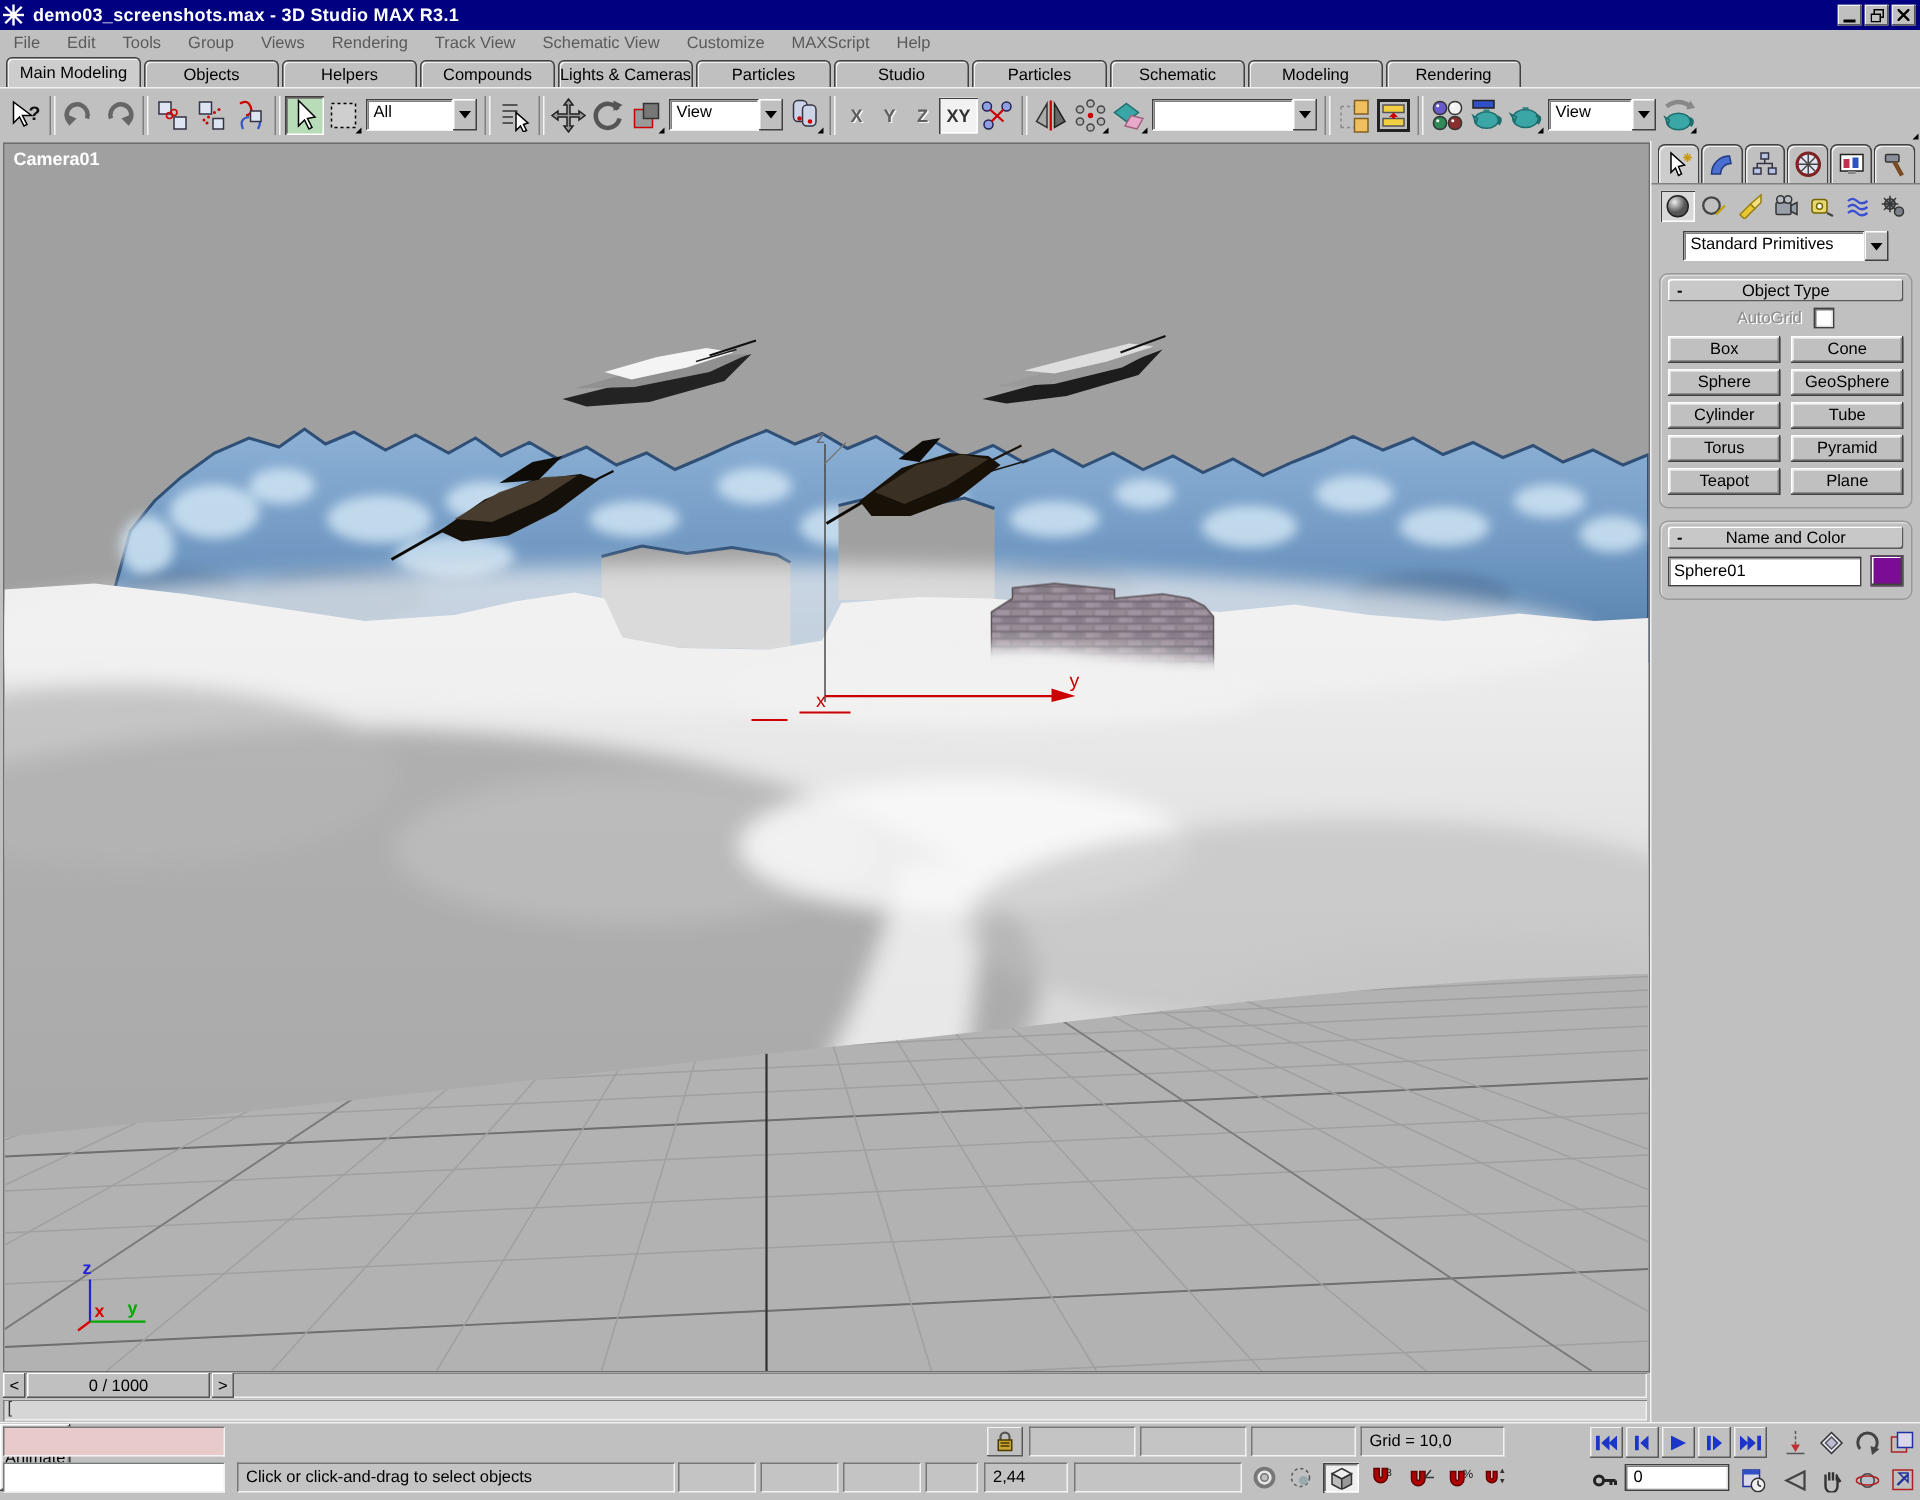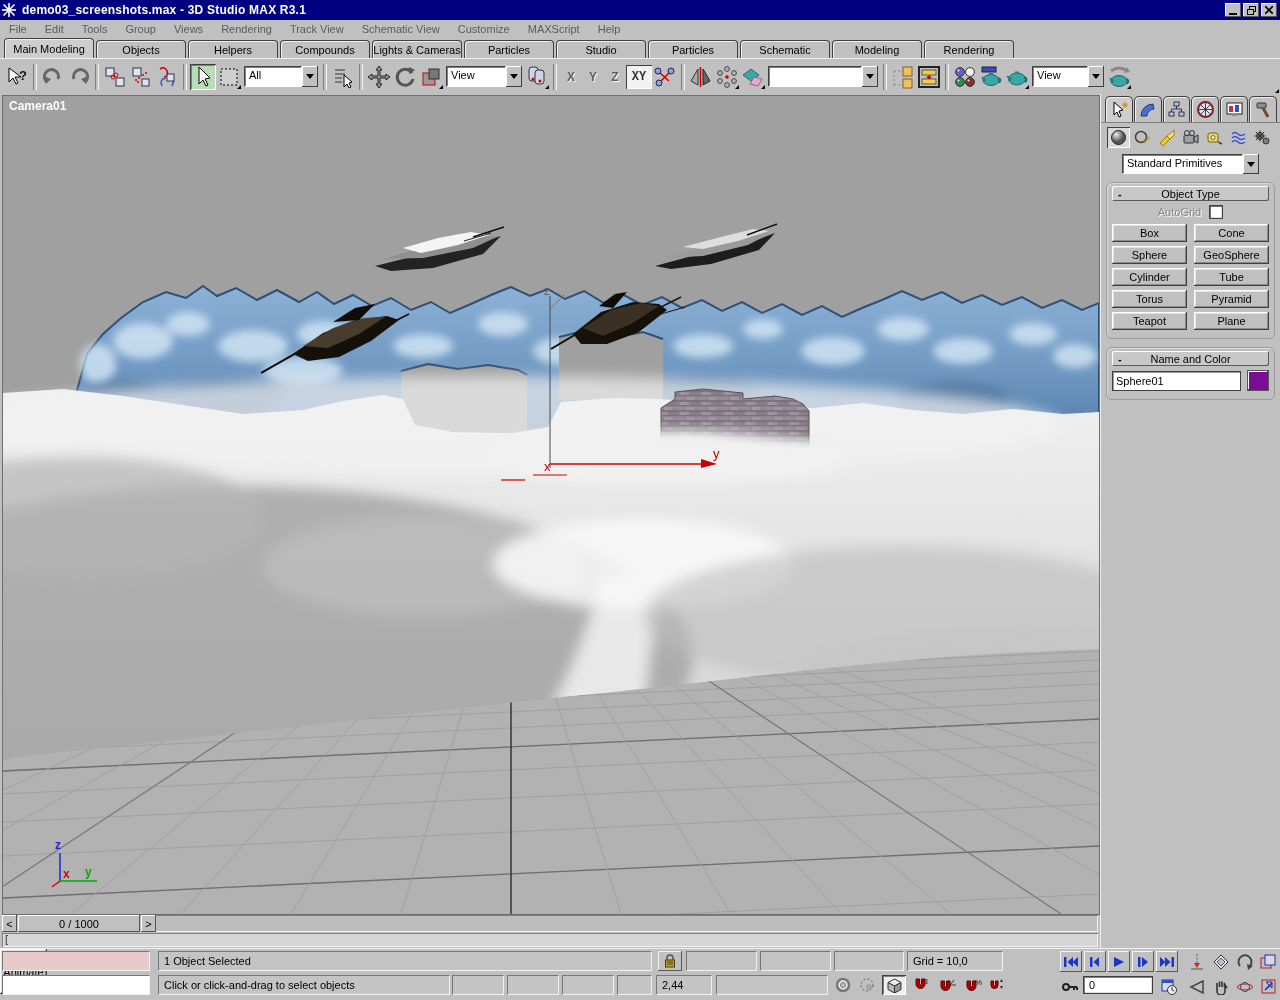--- a/index.html
+++ b/index.html
@@ -31,21 +31,21 @@
            border-top:1px solid #f0f0f0;}
   .tbi{width:26px;height:26px;display:flex;align-items:center;justify-content:center;flex:0 0 auto;position:relative;}
   .sep{width:2px;height:26px;border-left:1px solid #808080;border-right:1px solid #f5f5f5;margin:0 3px;flex:0 0 auto;}
   .dd{height:21px;display:flex;flex:0 0 auto;align-items:stretch;margin:0 2px;}
   .dd .val{background:#fff;border:1px solid;border-color:#404040 #fff #fff #404040;box-shadow:inset 1px 1px 0 #808080;
            padding:2px 4px;flex:1;white-space:nowrap;overflow:hidden;}
   .dd .arr{width:16px;background:#c0c0c0;box-shadow:inset -1px -1px 0 #404040,inset 1px 1px 0 #fff;display:flex;align-items:center;justify-content:center;}
   .dd .arr i{width:0;height:0;border:4px solid transparent;border-top:5px solid #000;margin-top:4px;}
   .axisbtn{width:22px;height:24px;display:flex;align-items:center;justify-content:center;font-weight:bold;font-size:12px;
            color:#5f5f5f;text-shadow:1px 1px 0 #f5f5f5;flex:0 0 auto;}
-  .axisbtn.on{background:#f2f2f2;box-shadow:inset 1px 1px 0 #404040,inset -1px -1px 0 #fff;color:#333;width:26px;font-family:Liberation Mono, monospace;}
+  .axisbtn.on{background:#f2f2f2;box-shadow:inset 1px 1px 0 #404040,inset -1px -1px 0 #fff;color:#333;width:26px;}
   .corner:after{content:"";position:absolute;right:1px;bottom:1px;border-left:4px solid transparent;border-bottom:4px solid #000;}
   
   #vp-col{left:0;top:94px;width:1100px;height:854px;background:#c0c0c0;}
   #viewport{left:2px;top:1px;width:1096px;height:818px;background:#a2a2a2;border:1px solid #6e6e6e;}
   #timeslider{left:2px;top:821px;width:1096px;height:17px;background:#bdbdbd;box-shadow:inset 1px 1px 0 #808080,inset -1px -1px 0 #f0f0f0;display:flex;align-items:stretch;}
   .ts-arrow{width:15px;display:flex;align-items:center;justify-content:center;background:#c0c0c0;box-shadow:inset -1px -1px 0 #555,inset 1px 1px 0 #fff;}
   #ts-handle{width:122px;display:flex;align-items:center;justify-content:center;background:#c0c0c0;box-shadow:inset -1px -1px 0 #555,inset 1px 1px 0 #fff;margin:0 1px;}
   #trackbar{left:2px;top:839px;width:1096px;height:14px;background:#d6d6d6;box-shadow:inset 1px 1px 0 #808080,inset -1px -1px 0 #f0f0f0;color:#333;padding-left:3px;box-sizing:border-box;}
   
   #cmdpanel{left:1100px;top:94px;width:180px;height:854px;background:#c0c0c0;border-left:1px solid #f0f0f0;box-sizing:border-box;}
@@ -752,23 +752,20 @@
       <span id="name-input">Sphere01</span>
       <span id="color-swatch" style="background:#7b0d94"></span>
     </div>
   </div>
 </div>
 
 <div id="statusbar" class="abs">
   <div class="sbox field" style="left:2px;top:2px;width:148px;background:#e8caca"></div>
   <div class="sbox field" style="left:2px;top:26px;width:148px;background:#ffffff"></div>
 
-  <div class="sbox field" style="left:158px;top:2px;width:494px">
-      <span>1 Object Selected</span>
-    </div>
   <div class="sbox field" style="left:158px;top:26px;width:292px">
       <span>Click or click-and-drag to select objects</span>
     </div>
 
   <div class="sbox field" style="left:452px;top:26px;width:52px"></div>
   <div class="sbox field" style="left:507px;top:26px;width:52px"></div>
   <div class="sbox field" style="left:562px;top:26px;width:52px"></div>
   <div class="sbox field" style="left:617px;top:26px;width:35px"></div>
 
   <div class="ibtn raised1" style="left:658px;top:2px;width:24px;height:20px">

